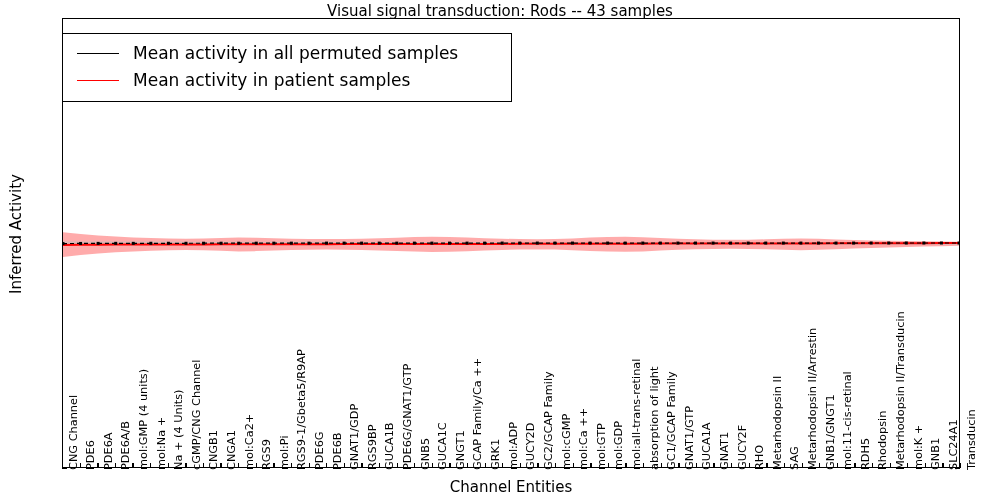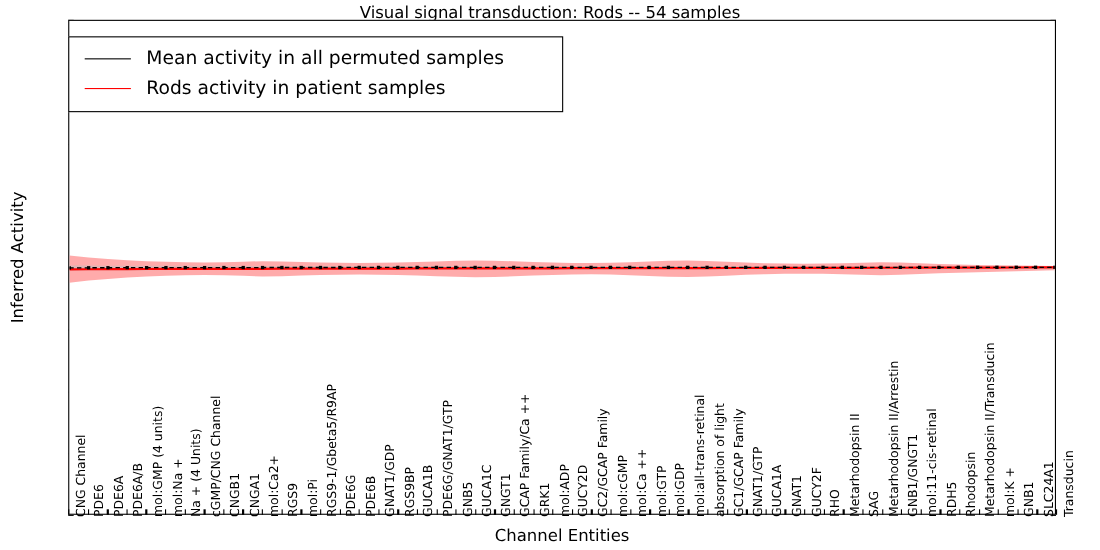--- a/index.html
+++ b/index.html
@@ -61,21 +61,21 @@
   }
   .legend-row{display:flex;align-items:center;height:27px;}
   .legend-swatch{width:42px;height:0;border-top-width:1.6px;border-top-style:solid;margin:0 14px 0 6px;flex:none;}
   .legend-text{font-size:17px;color:#000;line-height:1;text-align:right;}
 </style>
 </head>
 <body>
 
 <div id="figure">
 
-  <div id="chart-title">Visual signal transduction: Rods -- 54 samples</div>
+  <div id="chart-title">Visual signal transduction: Rods -- 43 samples</div>
 
   <div id="ylabel">Inferred Activity</div>
 
   <div id="ytick-holder">
       <div class="ytick-mark" style="left: 62px; top: 468px;"></div>
       <div class="ytick-mark" style="left: 955px; top: 468px;"></div>
       <div class="ytick-mark" style="left: 62px; top: 411.75px;"></div>
       <div class="ytick-mark" style="left: 955px; top: 411.75px;"></div>
       <div class="ytick-mark" style="left: 62px; top: 355.5px;"></div>
       <div class="ytick-mark" style="left: 955px; top: 355.5px;"></div>
@@ -262,17 +262,17 @@
     </div>
   <div id="xlabel">Channel Entities</div>
 
   <div id="legend">
     <div class="legend-row">
       <span class="legend-swatch" style="border-top-color:#000000;"></span>
       <span class="legend-text">Mean activity in all permuted samples</span>
     </div>
     <div class="legend-row">
       <span class="legend-swatch" style="border-top-color:#ff0000;"></span>
-      <span class="legend-text">Rods activity in patient samples</span>
+      <span class="legend-text">Mean activity in patient samples</span>
     </div>
   </div>
 
 </div>
 
 </body></html>

